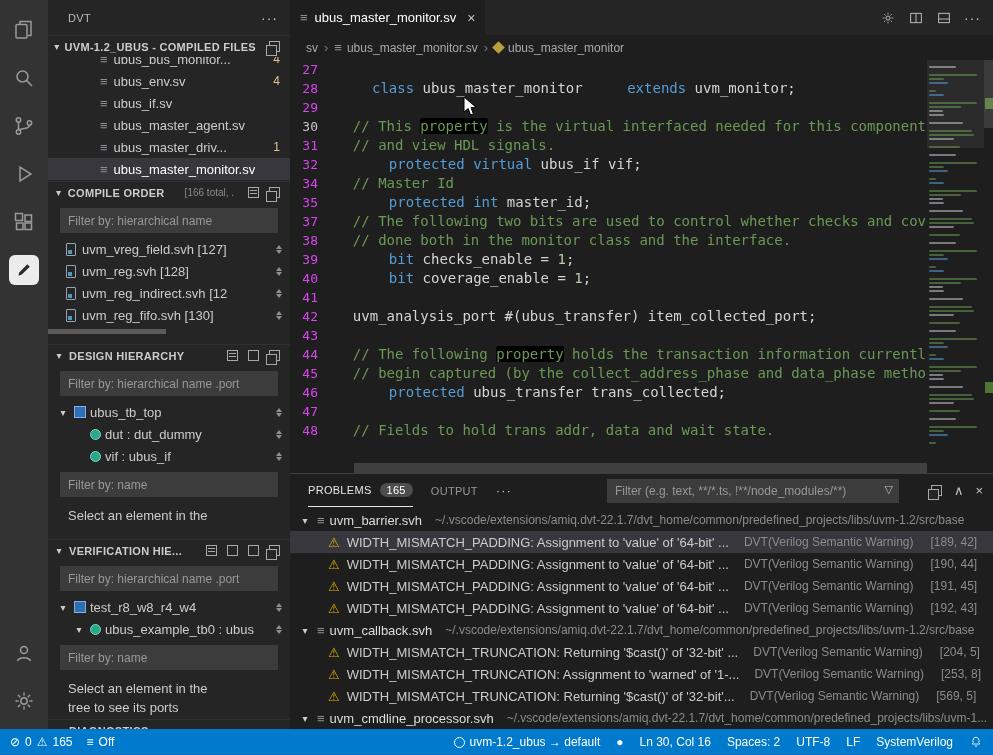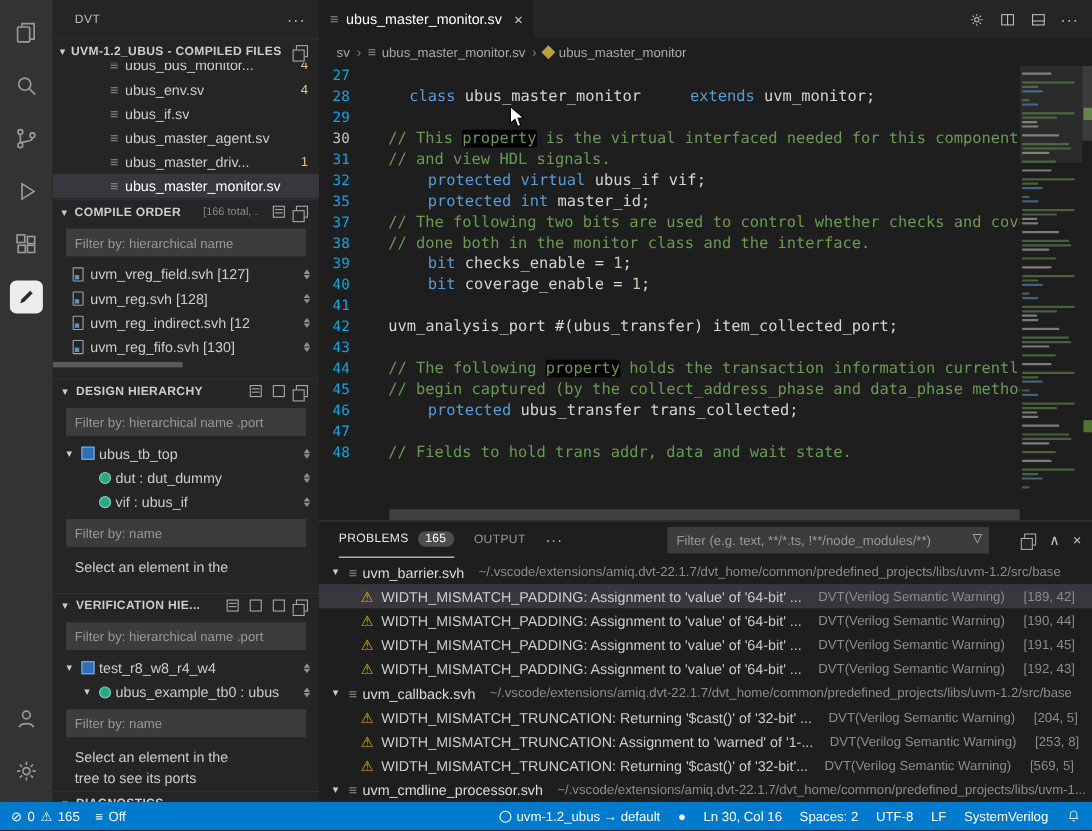--- a/index.html
+++ b/index.html
@@ -59,21 +59,21 @@
   .tab-actions svg { width:16px; height:16px; stroke:#c5c5c5; fill:none; stroke-width:1.4; }
   .tab-actions .more { font-size:14px; letter-spacing:1px; }
   .breadcrumbs { height:25px; background:#1e1e1e; display:flex; align-items:center; gap:6px; padding:0 16px; color:#a9a9a9; font-size:12px; flex:none; }
   .bc-sep { color:#7a7a7a; font-size:13px; }
   .bc-item { display:flex; align-items:center; gap:5px; cursor:pointer; }
   .class-ic { width:9px; height:9px; background:#b8a03c; transform:rotate(45deg); flex:none; }
 
   .editor { flex:1; position:relative; overflow:hidden; background:#1e1e1e; }
   .code-wrap { position:absolute; left:0; top:0; right:66px; bottom:10px; overflow:hidden; font-family:"DejaVu Sans Mono", monospace; font-size:14px; }
   .code-line { display:flex; height:19px; line-height:19px; white-space:pre; }
-  .line-num { width:46px; padding-right:18px; text-align:right; color:#0ea5e9; font-size:13px; flex:none; }
+  .line-num { width:46px; padding-right:18px; text-align:right; color:#d946ef; font-size:13px; flex:none; }
   .line-num.active { color:#c6c6c6; }
   .sg-kw { color:#569cd6;margin-left:36px; }
   .sg-pl { color:#d4d4d4; }
   .sg-cm { color:#6a9955; }
   .sg-num { color:#b5cea8; }
   .sg-cmhl { color:#6a9955; background:#000000; border-radius:2px; }
   .minimap { position:absolute; right:9px; top:0; width:57px; bottom:10px; overflow:hidden; }
   .mm-line { height:2px; margin-bottom:2px; opacity:.55; border-radius:1px; }
   .mm-viewport { position:absolute; left:0; right:0; top:0; height:88px; background:rgba(255,255,255,0.06); }
   .ov-mark { position:absolute; right:0; width:8px; height:11px; background:#5e8a3a; }
@@ -392,20 +392,21 @@
 
       <div class="editor">
         <div class="code-wrap">
           <div>
               <div class="code-line"><span class="line-num">27</span><span class="line-content"></span></div>
               <div class="code-line"><span class="line-num">28</span><span class="line-content"><span class="sg-kw">class</span><span class="sg-pl"> ubus_master_monitor </span><span class="sg-kw">extends</span><span class="sg-pl"> uvm_monitor;</span></span></div>
               <div class="code-line"><span class="line-num">29</span><span class="line-content"></span></div>
               <div class="code-line"><span class="line-num active">30</span><span class="line-content"><span class="sg-pl">  </span><span class="sg-cm">// This </span><span class="sg-cmhl">property</span><span class="sg-cm"> is the virtual interfaced needed for this component to drive</span></span></div>
               <div class="code-line"><span class="line-num">31</span><span class="line-content"><span class="sg-pl">  </span><span class="sg-cm">// and view HDL signals.</span></span></div>
               <div class="code-line"><span class="line-num">32</span><span class="line-content"><span class="sg-pl">  </span><span class="sg-kw">protected virtual</span><span class="sg-pl"> ubus_if vif;</span></span></div>
+              <div class="code-line"><span class="line-num">34</span><span class="line-content"><span class="sg-pl">  </span><span class="sg-cm">// Master Id</span></span></div>
               <div class="code-line"><span class="line-num">35</span><span class="line-content"><span class="sg-pl">  </span><span class="sg-kw">protected int</span><span class="sg-pl"> master_id;</span></span></div>
               <div class="code-line"><span class="line-num">37</span><span class="line-content"><span class="sg-pl">  </span><span class="sg-cm">// The following two bits are used to control whether checks and coverage are</span></span></div>
               <div class="code-line"><span class="line-num">38</span><span class="line-content"><span class="sg-pl">  </span><span class="sg-cm">// done both in the monitor class and the interface.</span></span></div>
               <div class="code-line"><span class="line-num">39</span><span class="line-content"><span class="sg-pl">  </span><span class="sg-kw">bit</span><span class="sg-pl"> checks_enable = </span><span class="sg-num">1</span><span class="sg-pl">;</span></span></div>
               <div class="code-line"><span class="line-num">40</span><span class="line-content"><span class="sg-pl">  </span><span class="sg-kw">bit</span><span class="sg-pl"> coverage_enable = </span><span class="sg-num">1</span><span class="sg-pl">;</span></span></div>
               <div class="code-line"><span class="line-num">41</span><span class="line-content"></span></div>
               <div class="code-line"><span class="line-num">42</span><span class="line-content"><span class="sg-pl">  </span><span class="sg-pl">uvm_analysis_port #(ubus_transfer) item_collected_port;</span></span></div>
               <div class="code-line"><span class="line-num">43</span><span class="line-content"></span></div>
               <div class="code-line"><span class="line-num">44</span><span class="line-content"><span class="sg-pl">  </span><span class="sg-cm">// The following </span><span class="sg-cmhl">property</span><span class="sg-cm"> holds the transaction information currently</span></span></div>
               <div class="code-line"><span class="line-num">45</span><span class="line-content"><span class="sg-pl">  </span><span class="sg-cm">// begin captured (by the collect_address_phase and data_phase methods).</span></span></div>

